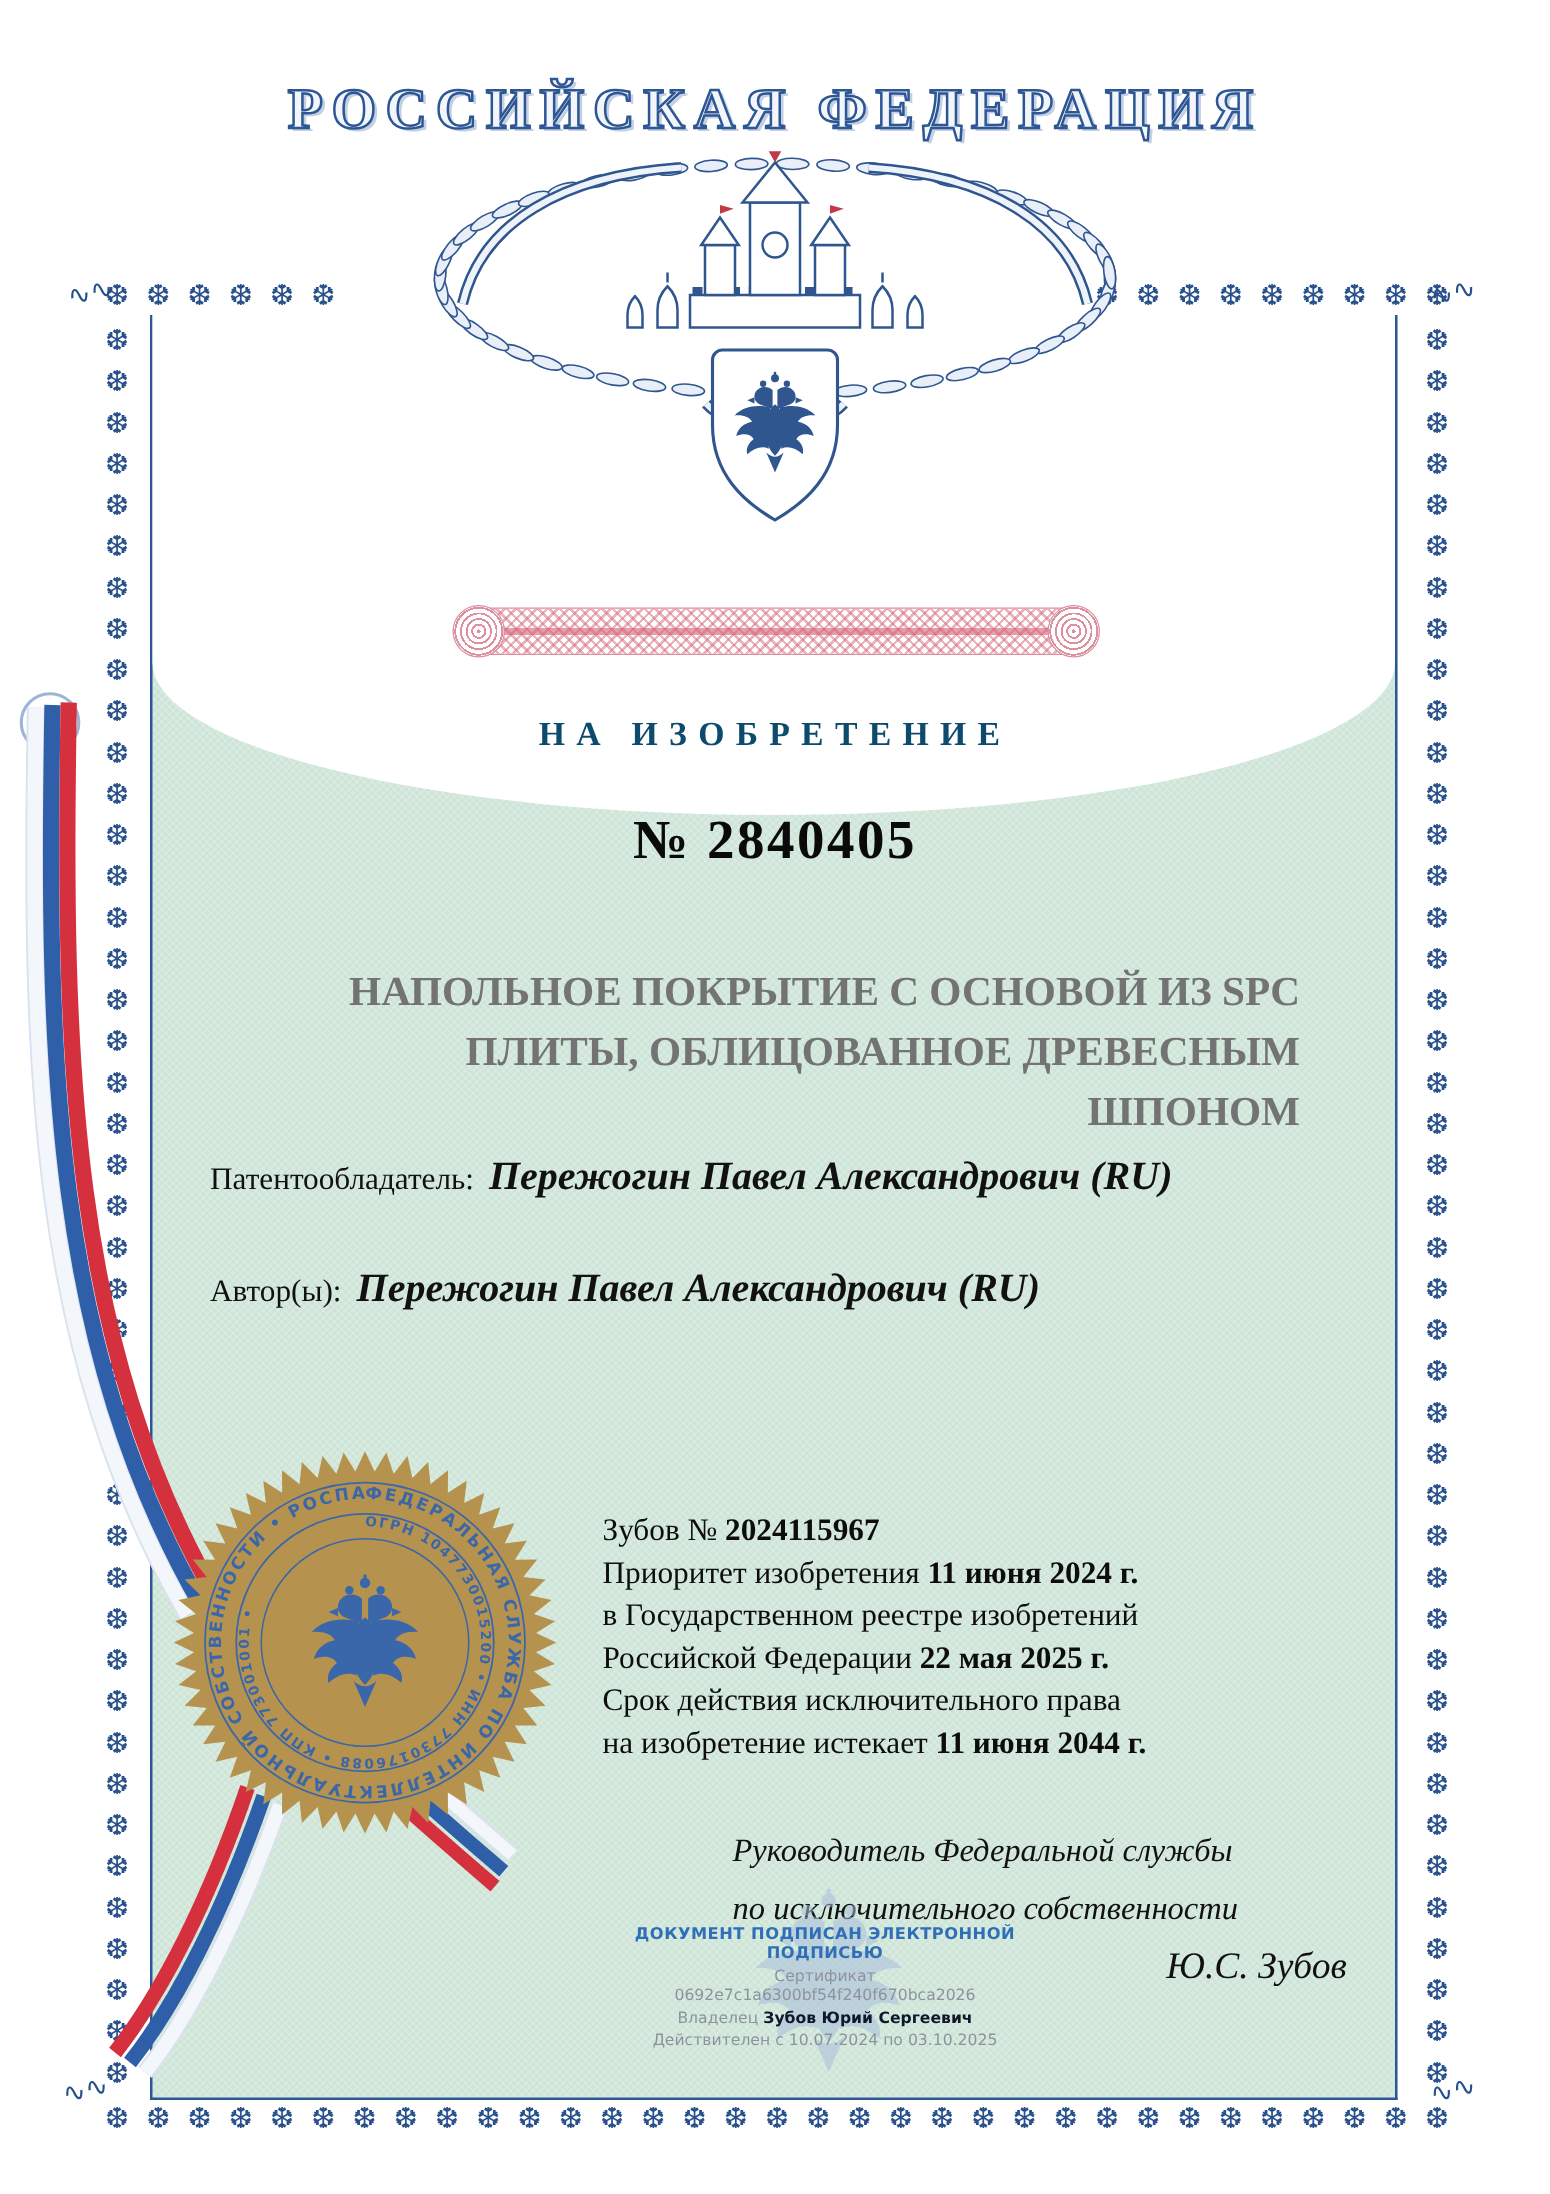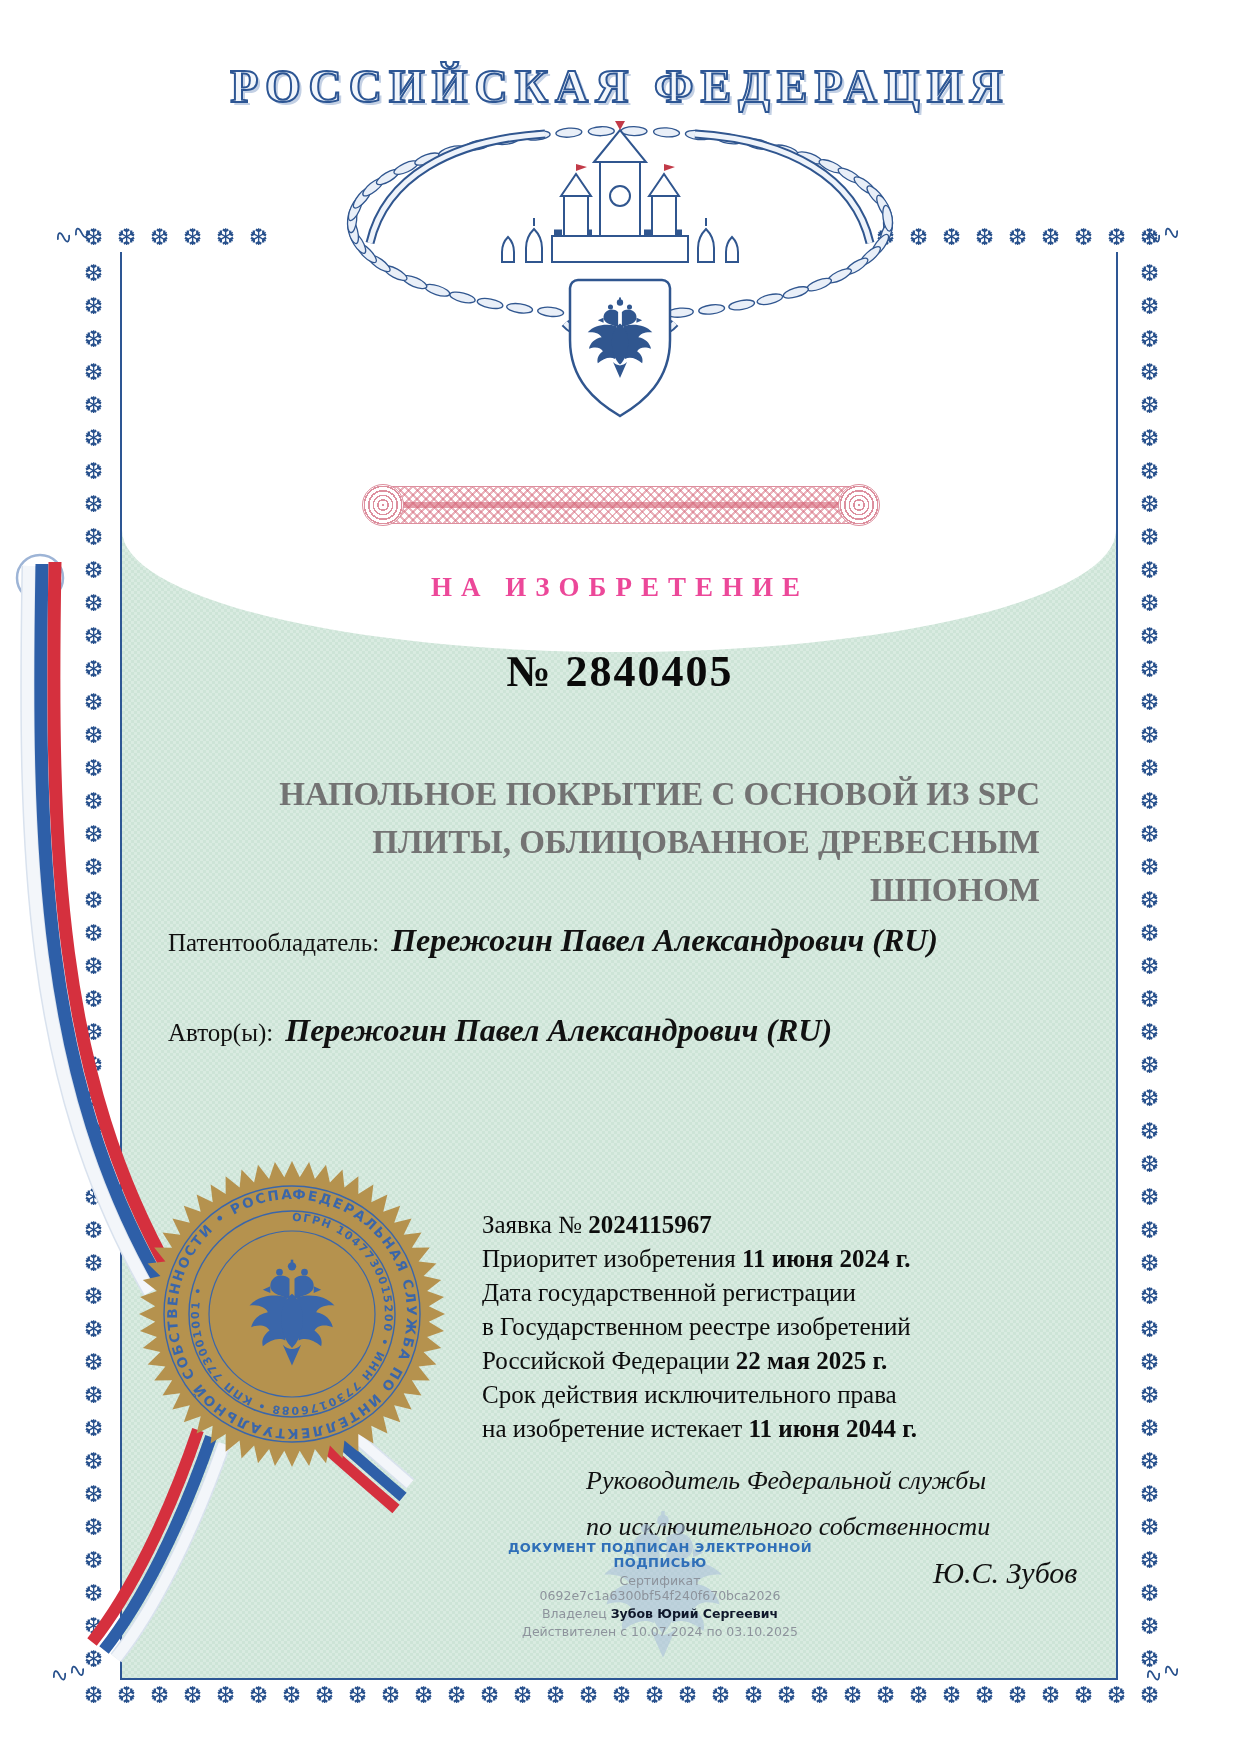--- a/index.html
+++ b/index.html
@@ -28,21 +28,21 @@
         border:1px solid #dd8f9e;}
   .rosette{position:absolute;top:484px;width:40px;height:40px;border-radius:50%;
            background:repeating-radial-gradient(circle,#dd8f9e 0 1.5px,#fff 1.5px 4.5px);border:1px solid #dd8f9e;}
   .r-left{left:362px}.r-right{left:838px}
   .patent{position:absolute;top:434px;left:0;right:0;text-align:center;
           font-size:94px;font-weight:bold;letter-spacing:18px;color:#2d5694;
           -webkit-text-stroke:1px #1f3f75;
           background:repeating-linear-gradient(135deg,#2d5694 0 3px,#7d99c4 3px 5px);
           -webkit-background-clip:text;background-clip:text;-webkit-text-fill-color:transparent;}
   .subtype{position:absolute;top:572px;left:0;right:0;text-align:center;
-           font-size:27px;font-weight:bold;letter-spacing:9px;color:#ec4899;}
+           font-size:27px;font-weight:bold;letter-spacing:9px;color:#0c4a6e;}
   .number{position:absolute;top:600px;left:0;right:0;text-align:center;
           font-size:44px;font-weight:bold;letter-spacing:2px;color:#0a0a0a;margin-top:46px;}
   .title{position:absolute;top:770px;left:200px;width:840px;text-align:right;
          font-size:33px;font-weight:bold;line-height:48px;color:#737373;}
   .person{position:absolute;left:168px;}
   .person .lbl{font-size:25px;color:#111;}
   .person .name{font-size:32px;font-weight:bold;font-style:italic;color:#111;margin-left:8px;}
   .holder{top:922px}.authors{top:1012px}
   .details{position:absolute;top:1208px;left:482px;font-size:25px;line-height:34px;color:#0d0d0d;}
   .details b{font-weight:bold;}
@@ -326,23 +326,22 @@
   <div class="person holder">
     <span class="lbl">Патентообладатель:</span>
     <span class="name">Пережогин Павел Александрович (RU)</span>
   </div>
   <div class="person authors">
     <span class="lbl">Автор(ы):</span>
     <span class="name">Пережогин Павел Александрович (RU)</span>
   </div>
 
   <div class="details">
-    <div><span>Заявка №</span> <b>2024115967</b></div>
+    <div><span>Зубов №</span> <b>2024115967</b></div>
     <div><span>Приоритет изобретения</span> <b>11 июня 2024 г.</b></div>
-    <div><span>Дата государственной регистрации</span> <b></b></div>
     <div><span>в Государственном реестре изобретений</span> <b></b></div>
     <div><span>Российской Федерации</span> <b>22 мая 2025 г.</b></div>
     <div><span>Срок действия исключительного права</span> <b></b></div>
     <div><span>на изобретение истекает</span> <b>11 июня 2044 г.</b></div>
   </div>
 
   <svg class="ribbon" viewBox="0 0 1240 1755">
     <circle cx="40" cy="578" r="23" fill="none" stroke="#9db4d6" stroke-width="2.5"></circle>
     <path d="M29,566 C24,850 28,1080 150,1292" fill="none" stroke="#d9e2ee" stroke-width="15"></path>
     <path d="M29,566 C24,850 28,1080 150,1292" fill="none" stroke="#f3f6fa" stroke-width="12"></path>

